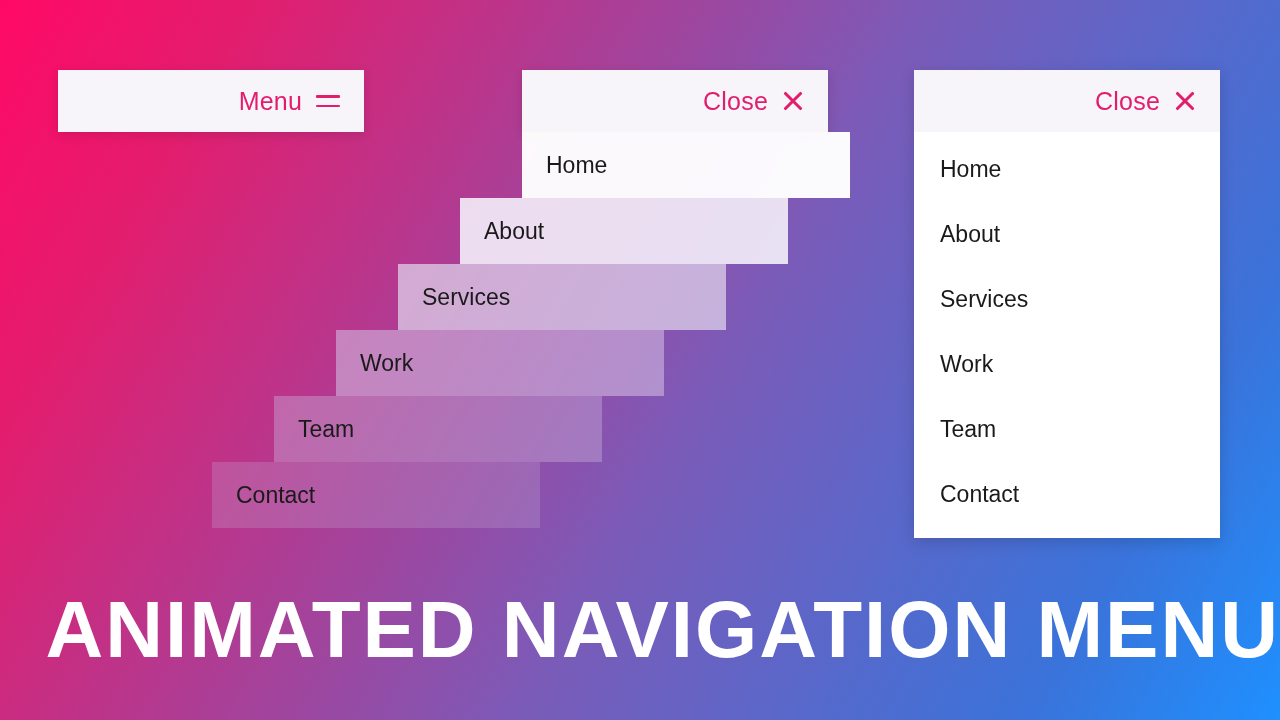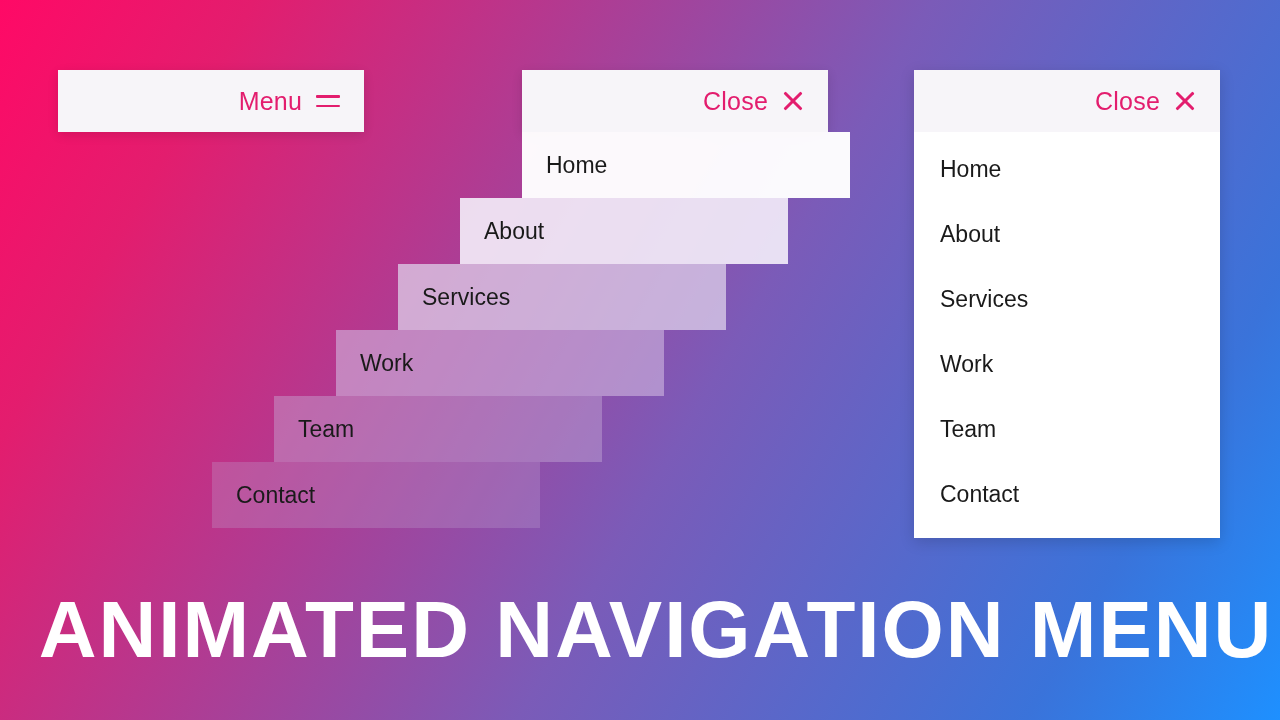--- a/index.html
+++ b/index.html
@@ -46,21 +46,21 @@
     
     .panel-open {
       position: absolute; left: 914px; top: 70px; width: 306px;
       background: #ffffff; box-shadow: 0 4px 14px rgba(0,0,0,.15);
     }
     .panel-open .panel-header { background: #f7f5f9; }
     .open-list { padding: 24px 26px 30px; display: flex; flex-direction: column; gap: 38px; }
     .open-list .item { font-size: 23px; color: #1a1a1a; }
 
     .title {
-      position: absolute; left: 0; right: 0; bottom: 44px; text-align: center;
+      position: absolute; left: 0; right: 0; bottom: 44px; text-align: right;
       font-family: Impact, 'Arial Black', sans-serif;
       font-size: 80px; color: #ffffff; letter-spacing: 2px;
       font-weight: 900; text-transform: uppercase; padding-left: 32px;
     }
   </style>
 </head>
 <body>
 
 <div class="panel-closed">
   <div class="panel-header">

